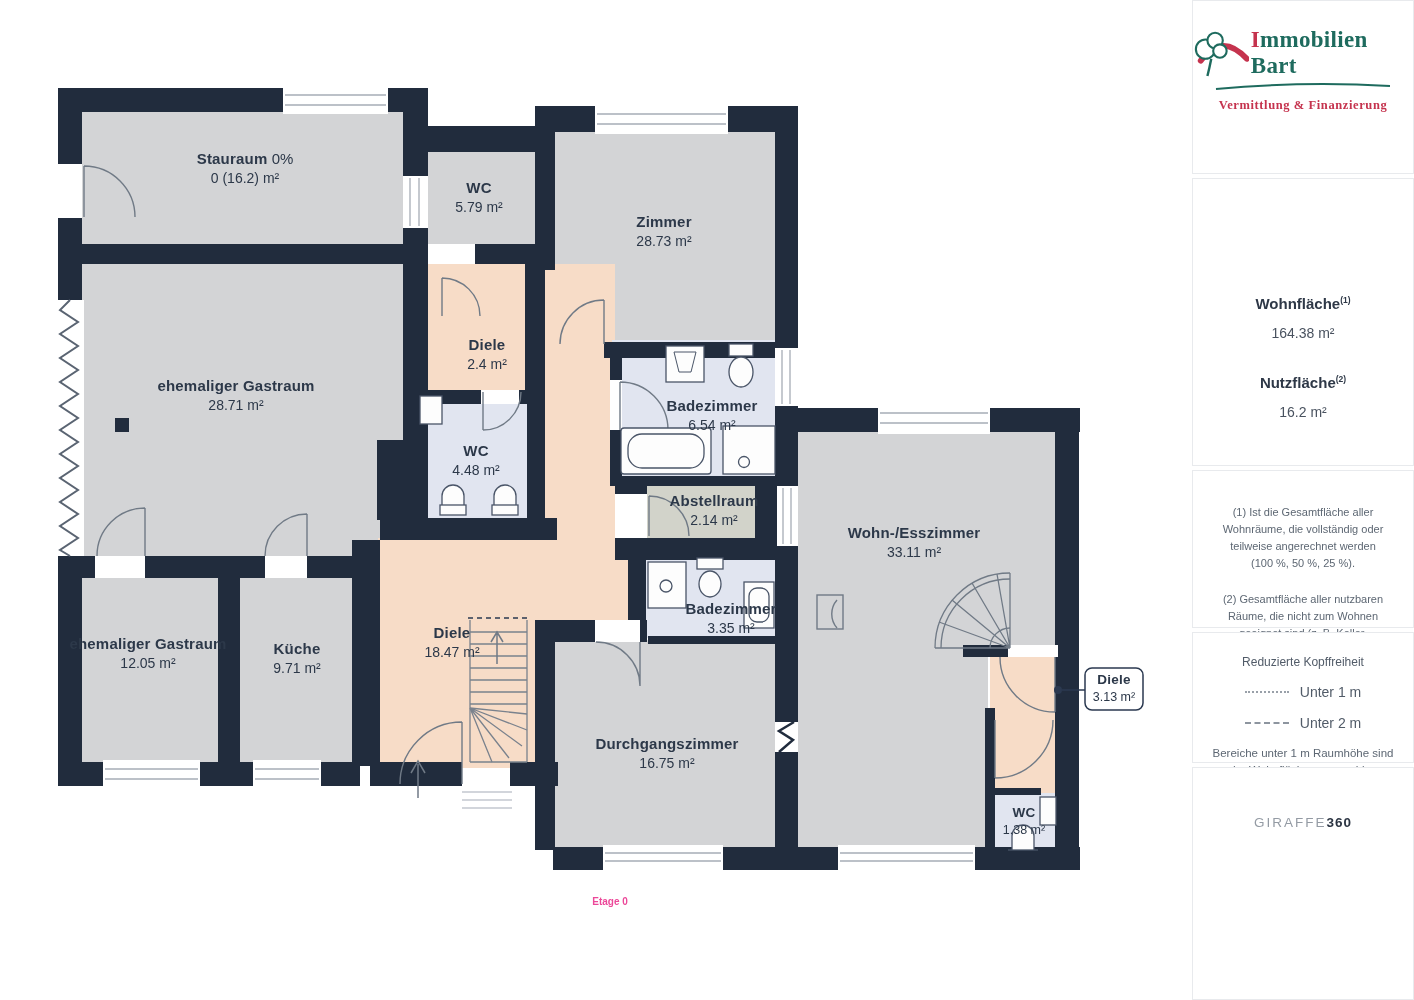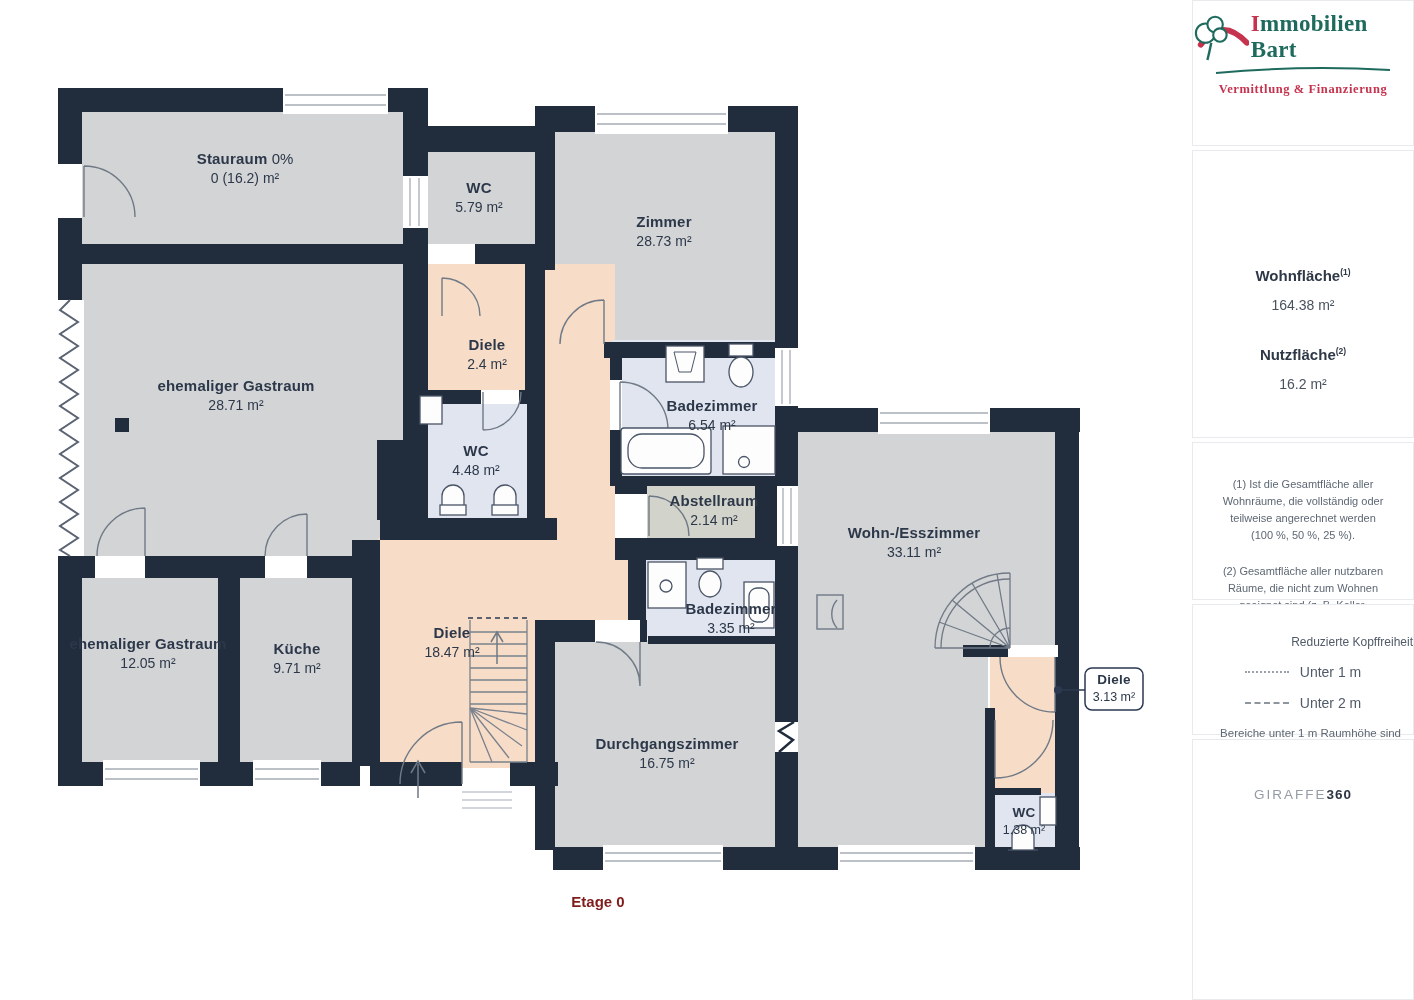--- a/index.html
+++ b/index.html
@@ -8,42 +8,42 @@
   
   #plan{position:absolute;left:0;top:0;width:1192px;height:772px;}
   #plan svg{position:absolute;left:0;top:0;}
   .rl{position:absolute;transform:translate(-50%,-50%);text-align:center;white-space:nowrap;
       color:#2c3849;line-height:1.32;z-index:5;}
   .rl .nm{font-weight:700;font-size:15px;letter-spacing:.2px;}
   .rl .sx{font-weight:400;font-size:15px;}
   .rl .ar{font-size:14px;font-weight:400;}
   .rl.small .nm{font-size:13.5px;}
   .rl.small .ar{font-size:12.5px;}
-  .floor-label{position:absolute;transform:translate(-50%,-50%);font-weight:700;font-size:15px;
-      color:#7f1d1d;z-index:5;}
+  .floor-label{position:absolute;transform:translate(-50%,-50%);font-weight:700;font-size:10px;
+      color:#ec4899;z-index:5;margin-left:12px;}
   
   #sidebar{position:absolute;left:1192px;top:0;width:222px;height:1000px;display:flex;
       flex-direction:column;gap:4px;box-sizing:border-box;}
   .card{background:#fff;border:1px solid #e8eaed;box-sizing:border-box;flex:0 0 auto;}
-  .card-logo{height:146px;display:flex;flex-direction:column;align-items:center;padding-top:10px;}
+  .card-logo{height:174px;display:flex;flex-direction:column;align-items:center;padding-top:26px;}
   .logo-row{display:flex;align-items:flex-end;}
   .logo-title{font-family:"Liberation Serif", serif;font-size:23px;color:#1e6b5e;font-weight:600;
       letter-spacing:.3px;margin-left:2px;}
   .logo-title .logo-i{color:#c5334e;font-weight:700;}
   .logo-sub{font-family:"Liberation Serif", serif;font-weight:700;font-size:12.5px;color:#c5334e;
       letter-spacing:.6px;margin-top:7px;}
   .card-areas{height:288px;text-align:center;padding-top:116px;}
   .area-label{font-size:15px;font-weight:700;color:#2e3847;}
   .area-label sup{font-size:8.5px;}
   .area-value{font-size:14px;color:#49525f;margin-top:13px;}
   .area-gap{height:33px;}
   .card-notes{height:158px;text-align:center;padding:25px 17px 0 17px;}
   .card-notes p{margin:8px;font-size:11px;line-height:1.55;color:#5d6773;}
   .card-notes p + p{margin-top:19px;}
-  .card-legend{height:131px;text-align:right;padding-top:30px;}
+  .card-legend{height:131px;text-align:center;padding-top:22px;}
   .legend-title{font-size:12px;color:#515b68;}
   .legend-row{display:flex;align-items:center;justify-content:center;gap:11px;margin-top:15px;}
   .legend-sample{width:44px;height:0;}
   .legend-sample.dotted{border-top:2px dotted #99a0a9;}
   .legend-sample.dashed{border-top:2px dashed #8d959f;}
   .legend-label{font-size:14px;color:#515b68;}
   .legend-desc{margin:14px 12px 0 12px;font-size:11.5px;line-height:1.5;color:#5d6773;}
   .card-disclaimer{flex:1 1 auto;text-align:center;padding:26px 15px 0 15px;}
   .card-disclaimer p{margin:0;font-size:11.5px;line-height:1.55;color:#5d6773;}
   .brand{margin-top:21px;font-size:13.5px;}

